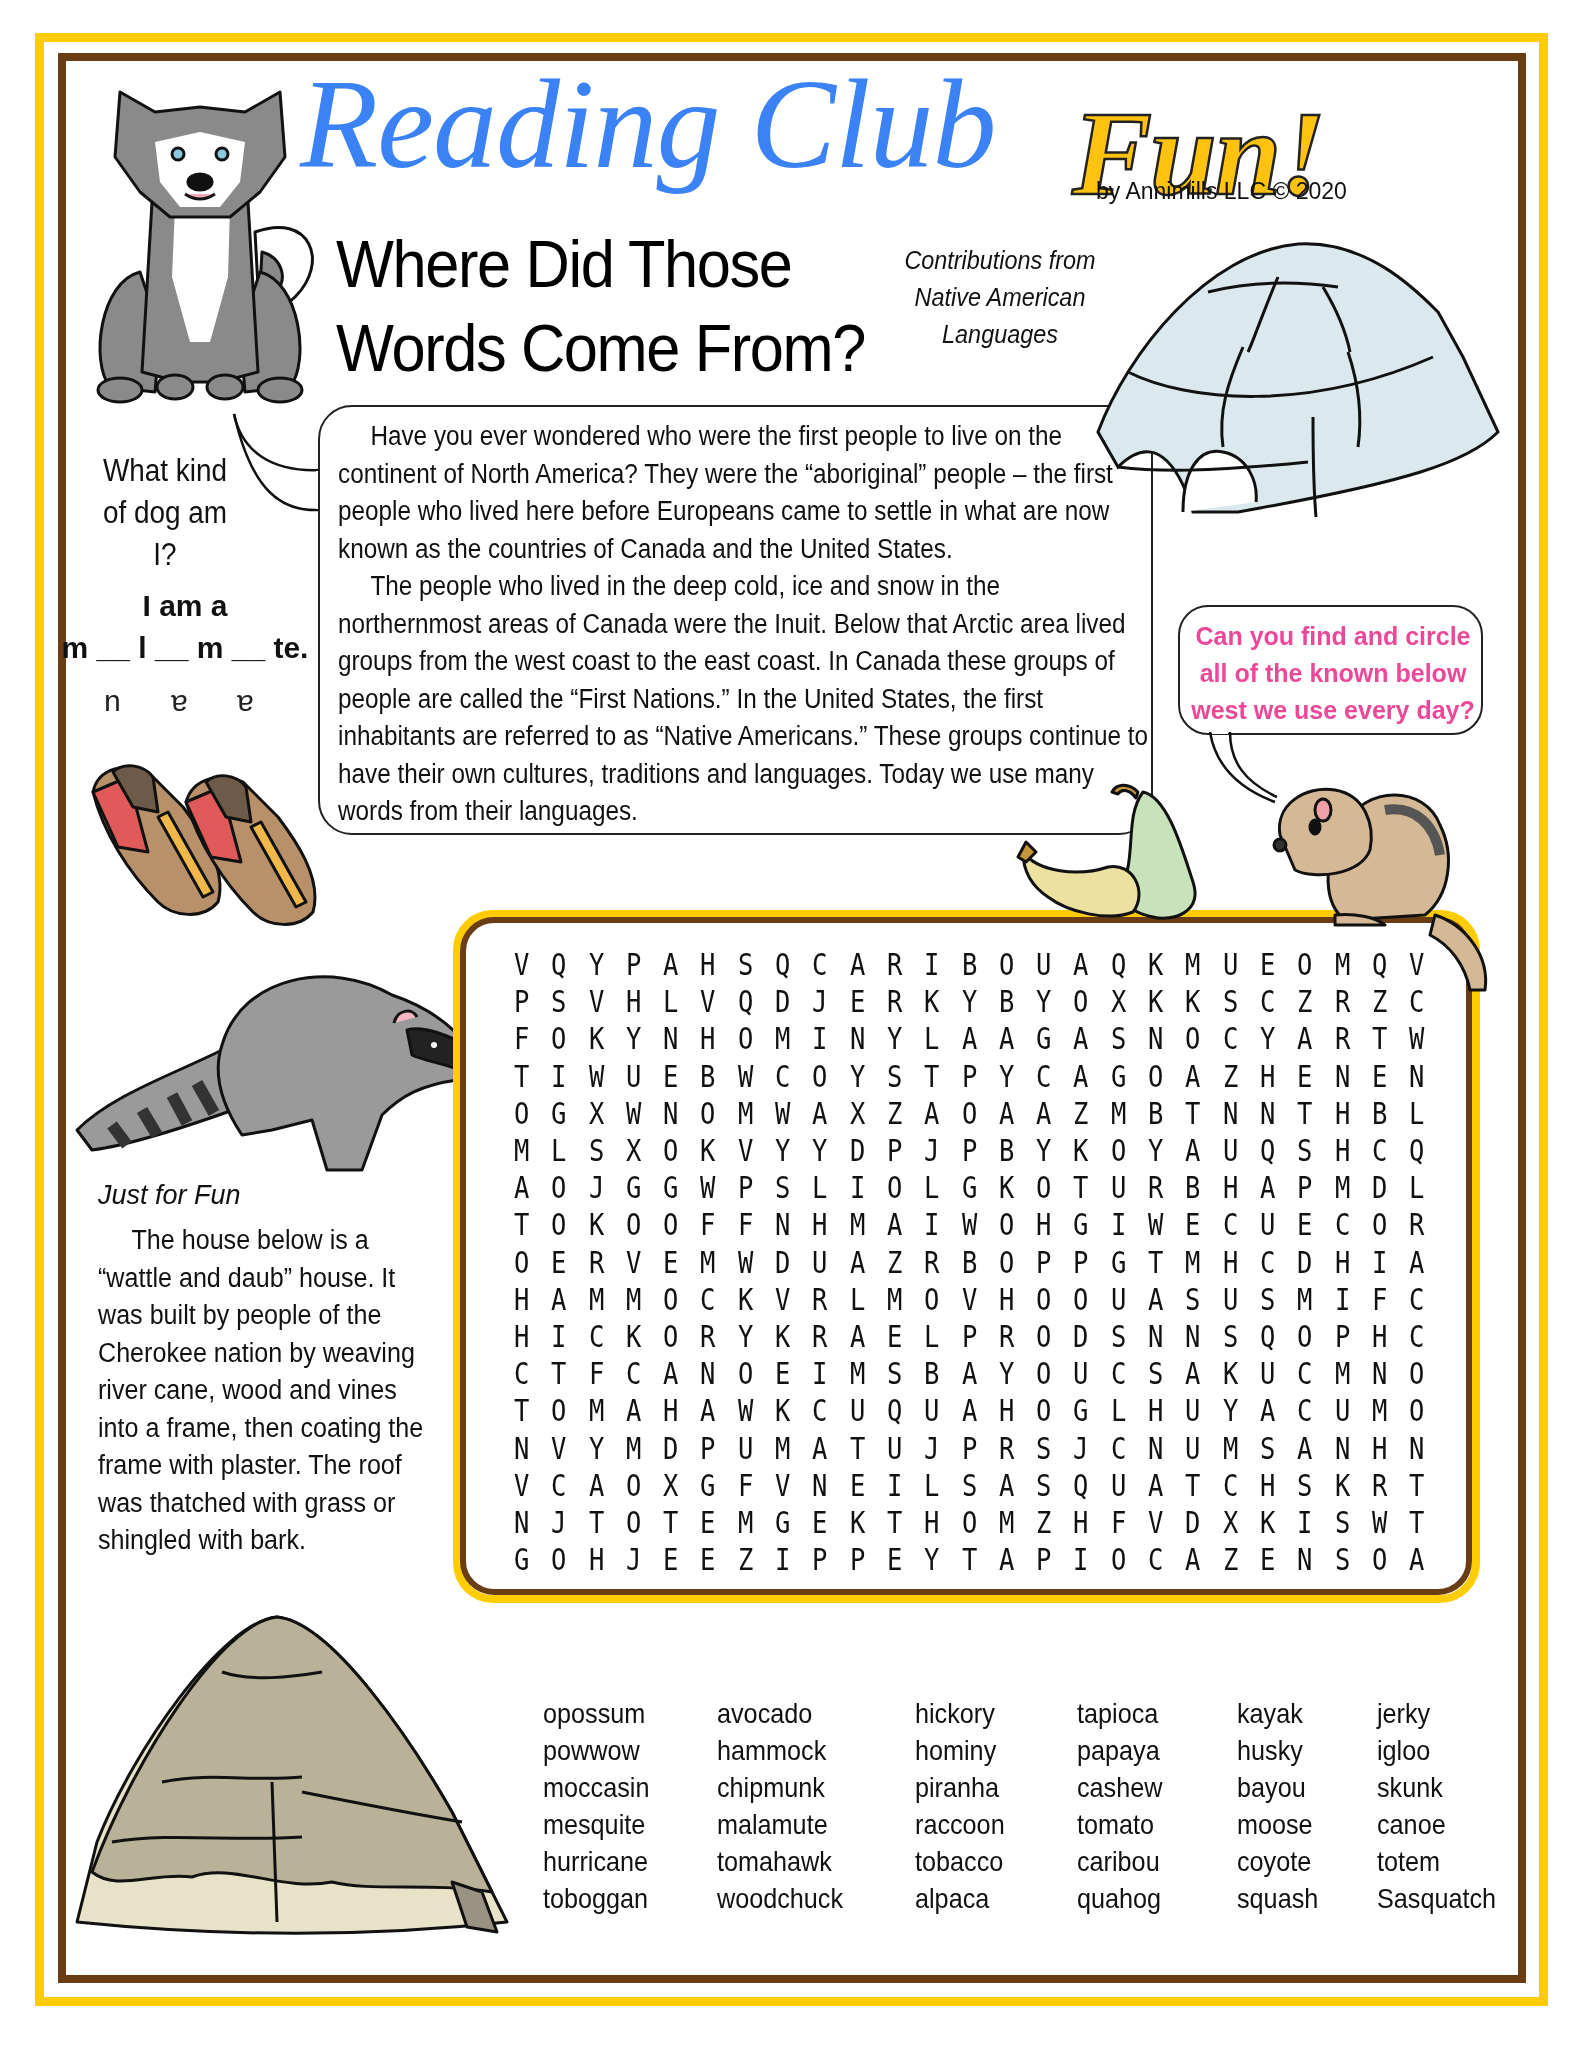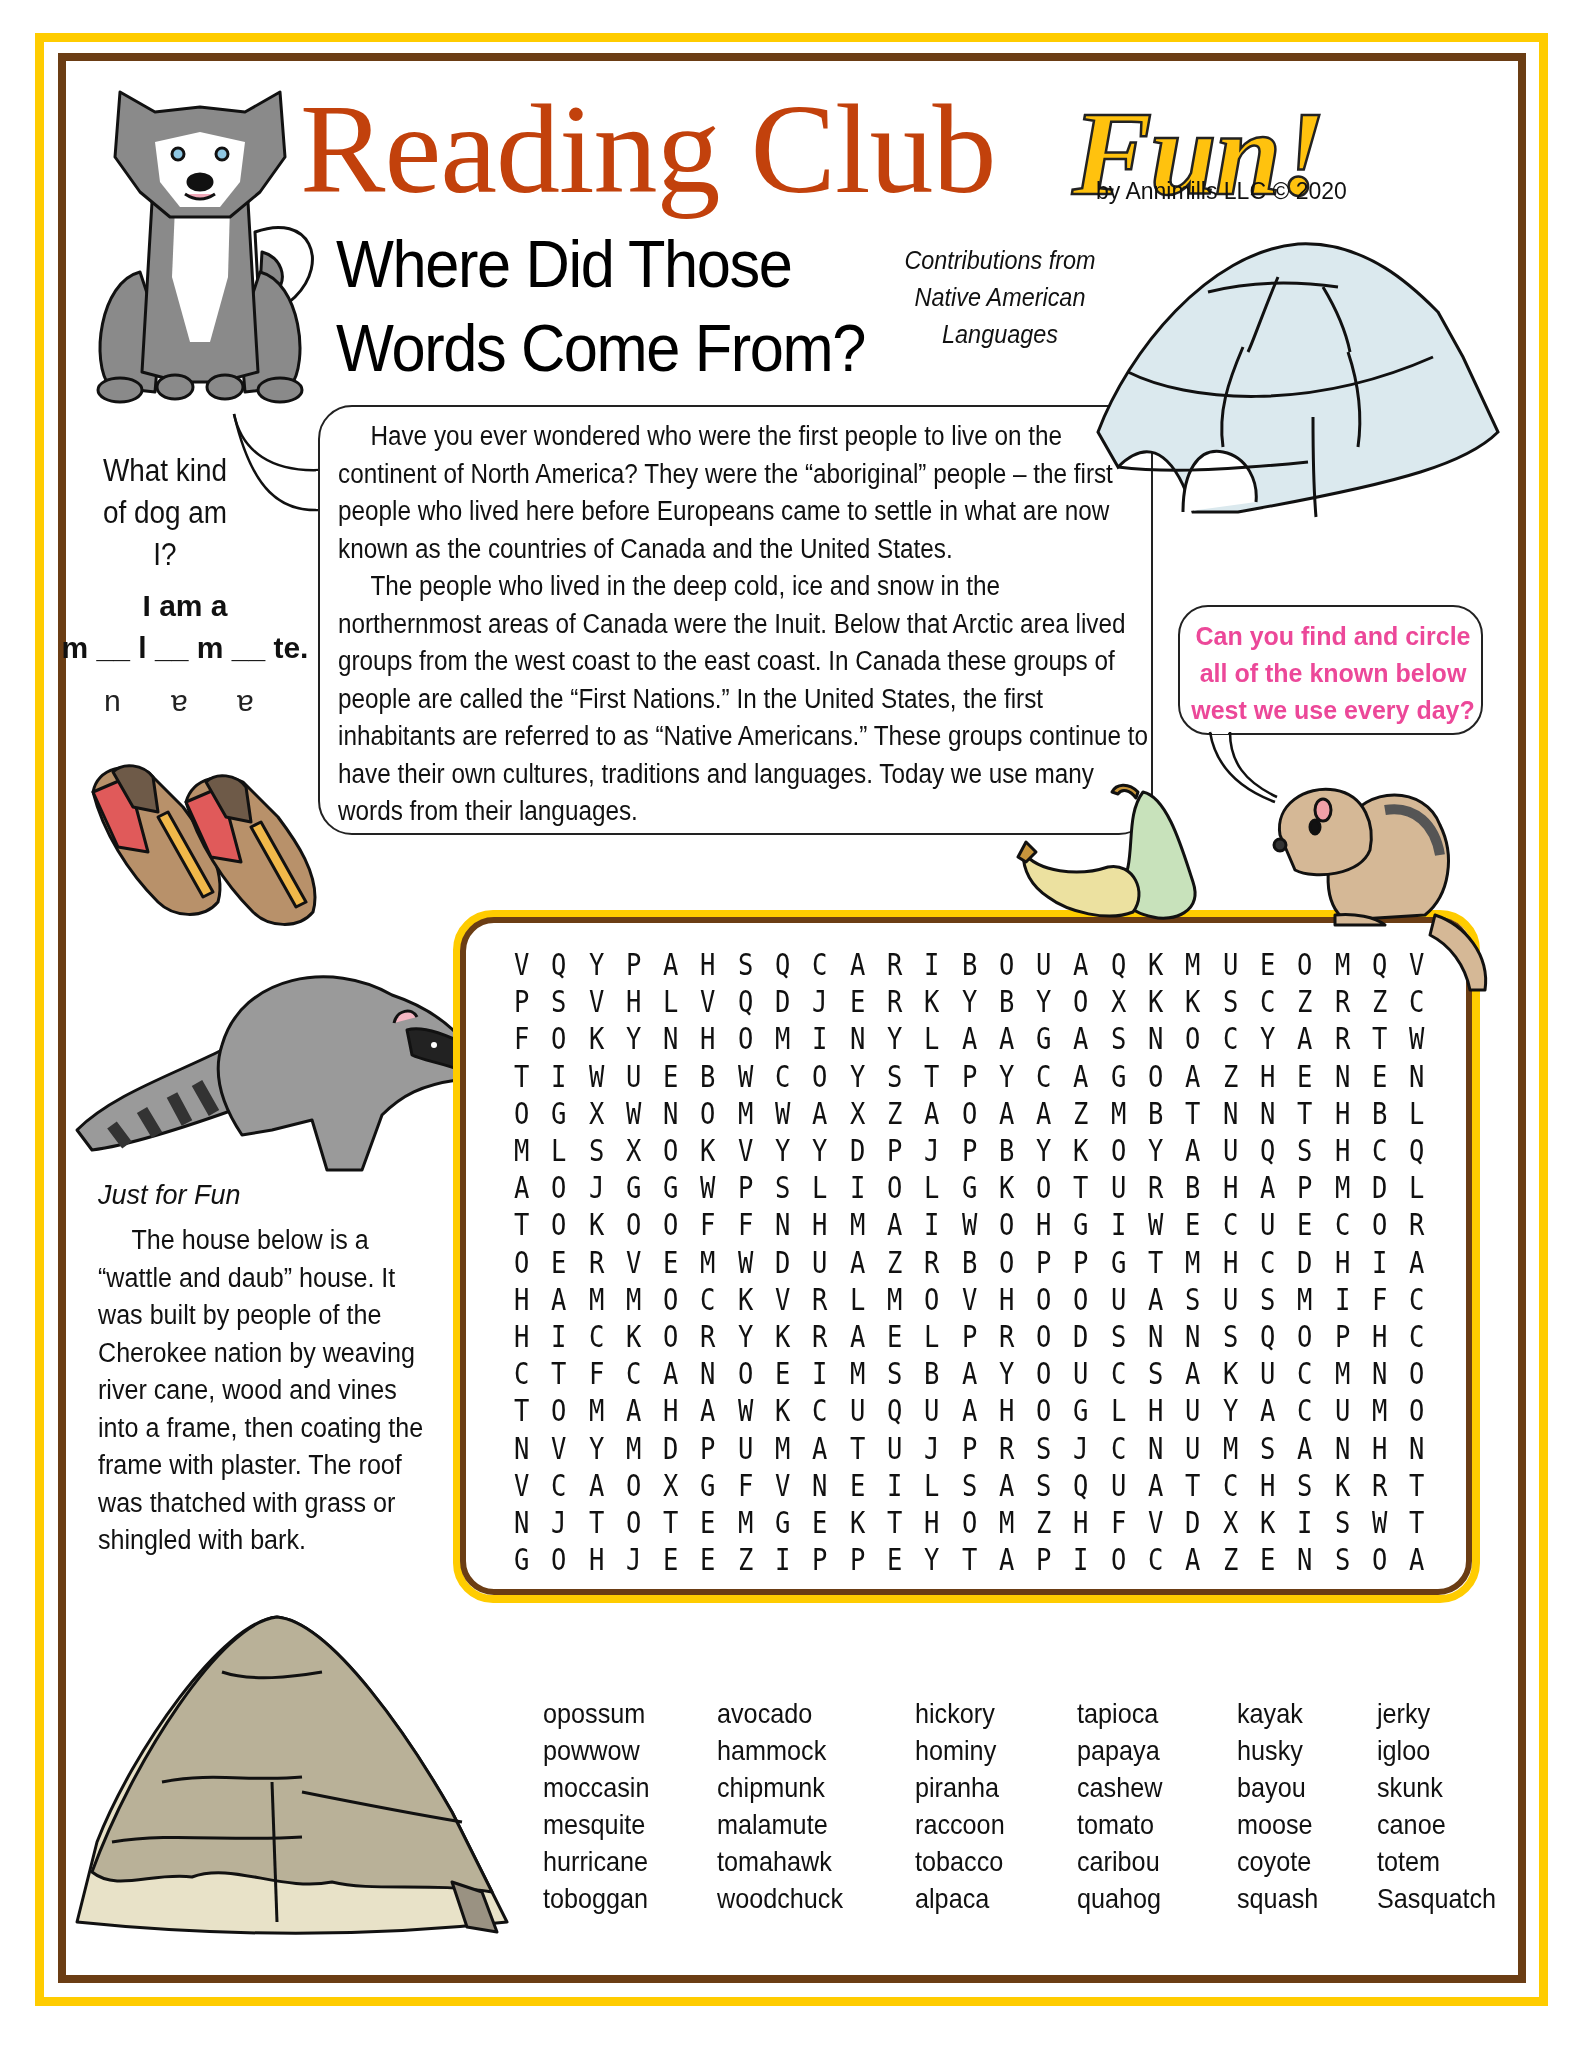--- a/index.html
+++ b/index.html
@@ -3,22 +3,22 @@
 <meta charset="utf-8">
 <style>
   html, body { margin:0; padding:0; background:#ffffff; }
   body { width:1583px; height:2048px; position:relative; overflow:hidden;
          font-family:"Liberation Sans", sans-serif; color:#111; }
   .abs { position:absolute; }
   .border-yellow { left:35px; top:33px; width:1495px; height:1955px;
                    border:9px solid #ffcc00; box-sizing:content-box; }
   .border-brown { left:58px; top:53px; width:1452px; height:1914px;
                   border:8px solid #6b3d14; }
-  .title { left:300px; top:85px; font-family:"Liberation Serif", serif;
-           font-size:128px; color:#c2410c; letter-spacing:-1px; white-space:nowrap; line-height:1; }
+  .title { left:300px; top:60px; font-family:"Liberation Serif", serif;
+           font-size:128px; color:#3b82f6; letter-spacing:-1px; white-space:nowrap; line-height:1;font-style:italic; }
   .fun { left:1072px; top:62px; font-family:Liberation Serif, serif;
          font-weight:bold; font-style:italic; font-size:120px; color:#ffc20e;
          -webkit-text-stroke:2.5px #222; line-height:1; letter-spacing:-2px;margin-top:32px; }
   .byline { left:1080px; top:178px; font-size:23px; color:#111; white-space:nowrap;margin-left:16px; }
   .subtitle { left:336px; top:222px; font-size:66px; line-height:84px; color:#000;
               letter-spacing:-1.5px; transform:scaleX(0.93); transform-origin:left top; white-space:nowrap; }
   .contrib { left:880px; top:242px; width:240px; text-align:center; font-style:italic;
              font-size:26px; line-height:37px; color:#111; transform:scaleX(0.9); transform-origin:center top; }
   .intro { left:318px; top:405px; width:835px; height:430px; border:2.5px solid #222;
            border-radius:34px; box-sizing:border-box; background:#fff; }

